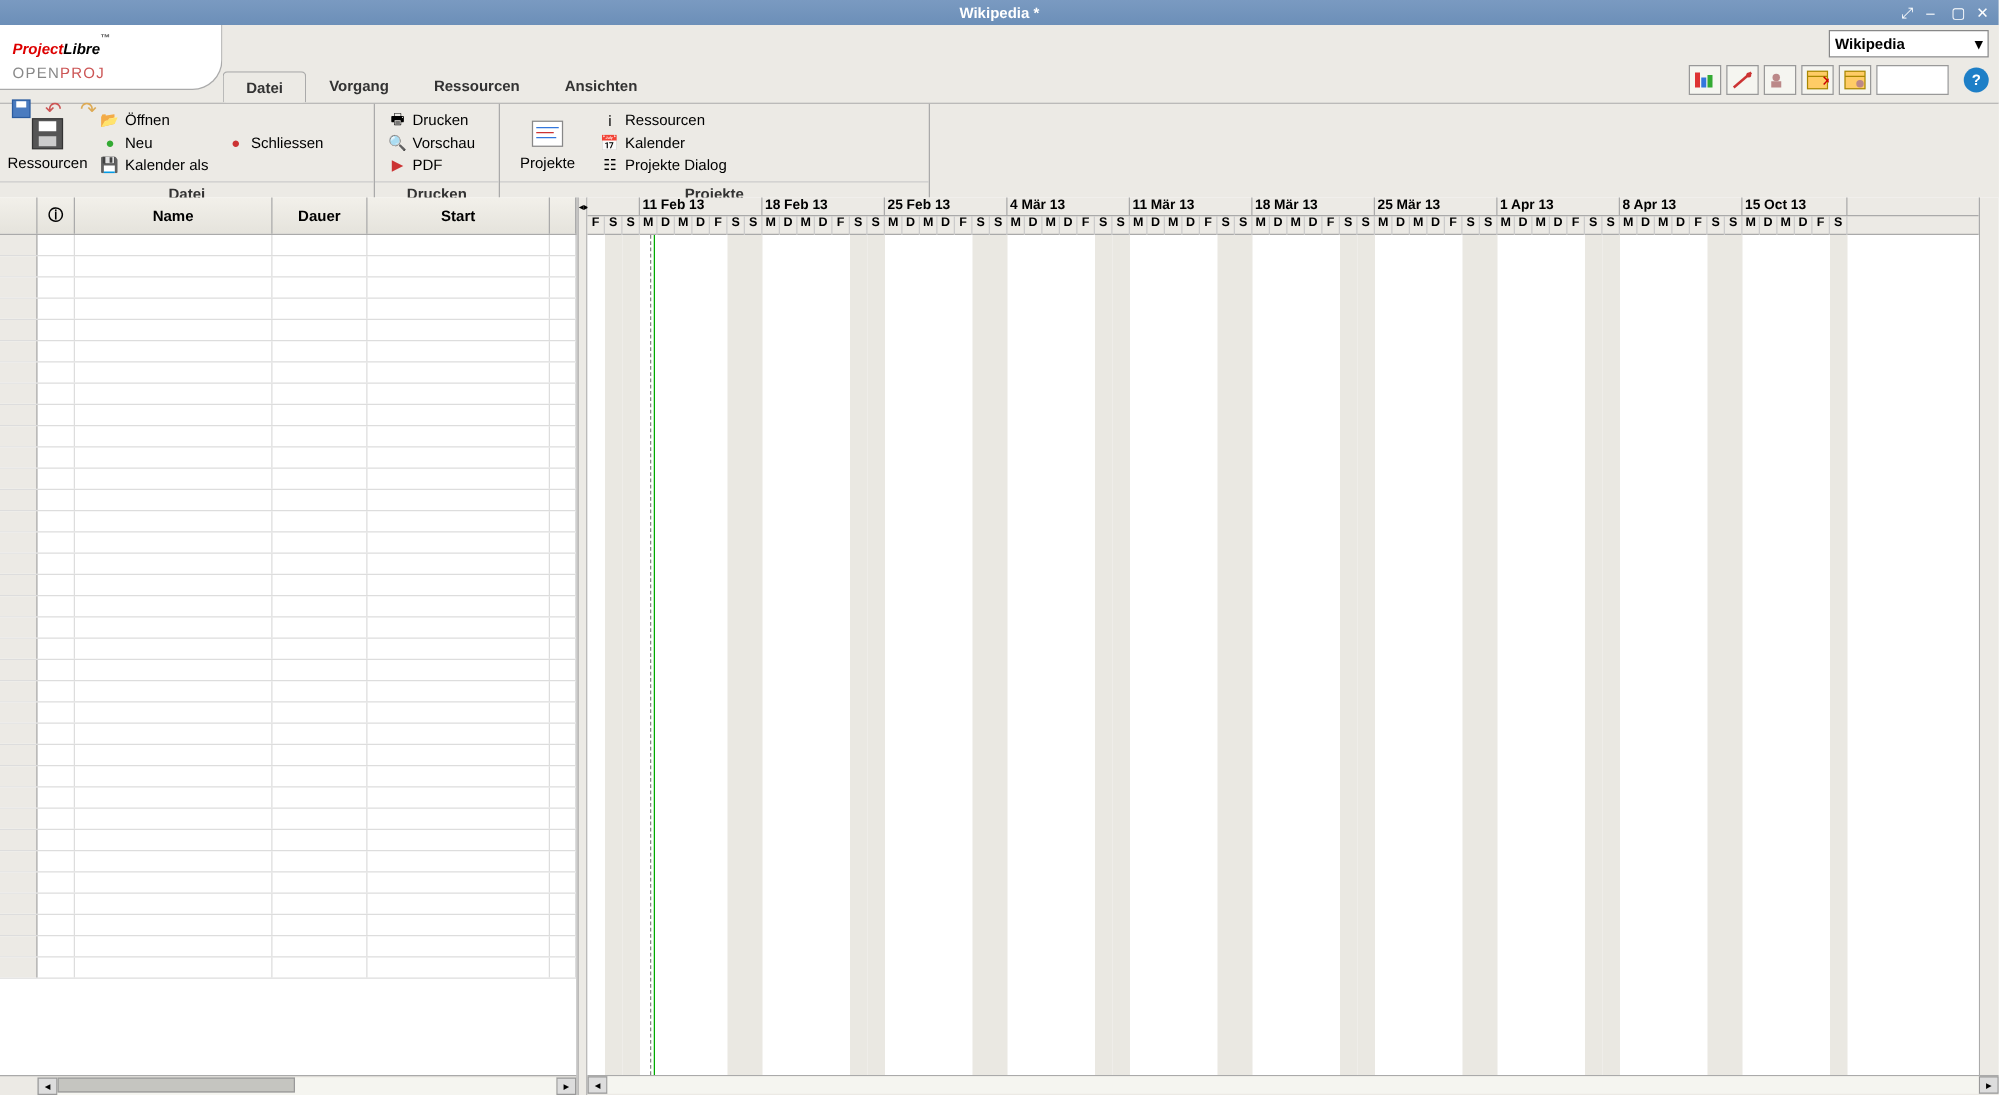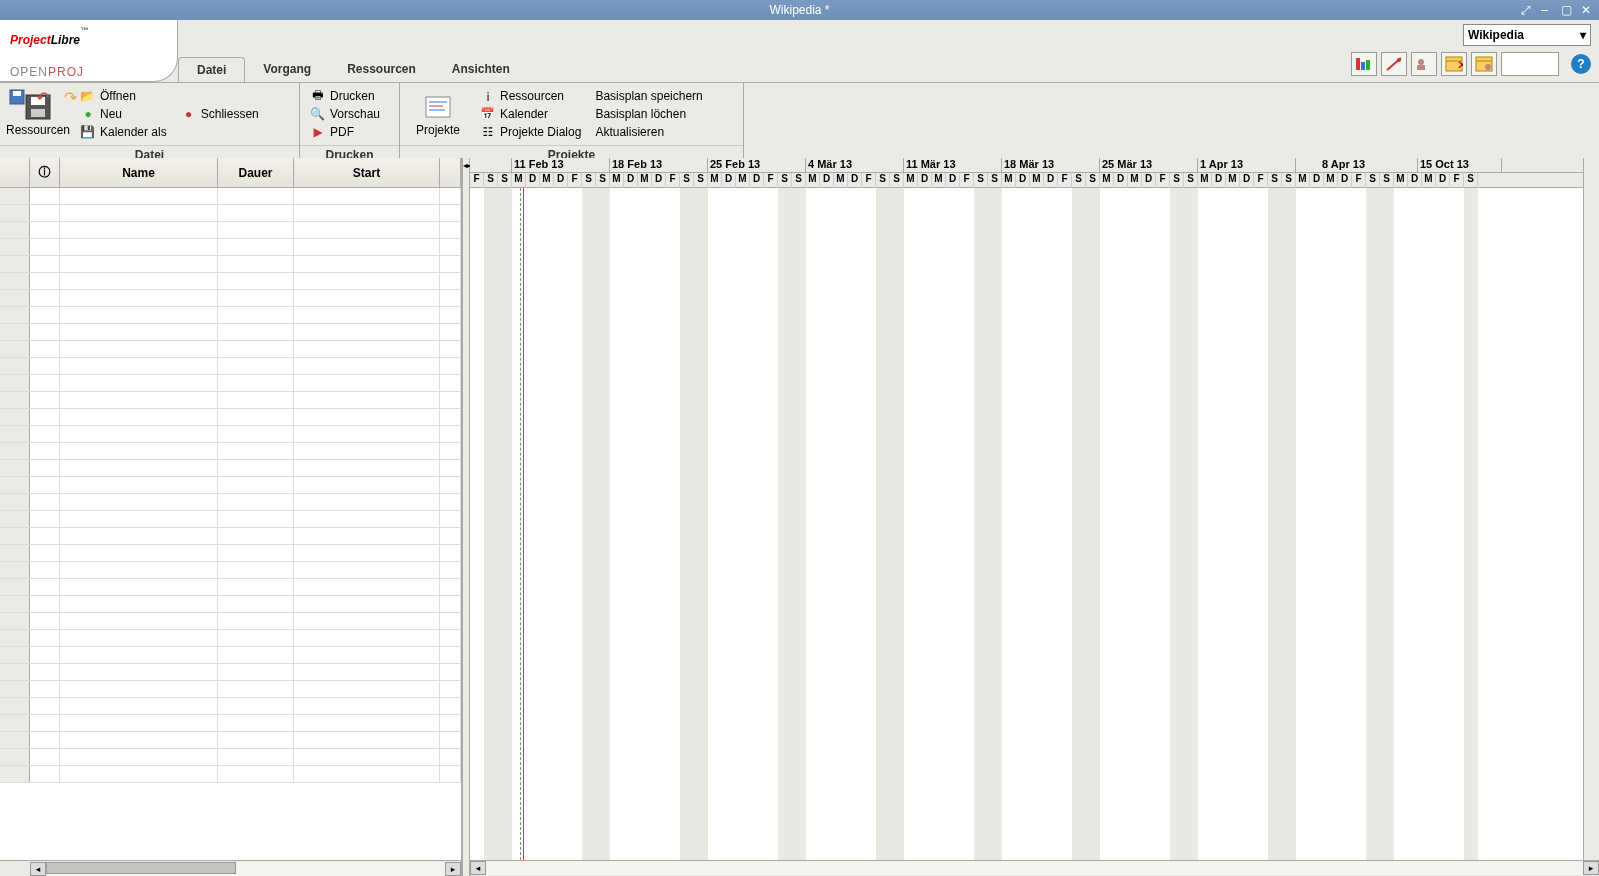--- a/index.html
+++ b/index.html
@@ -1,29 +1,29 @@
 <!DOCTYPE html>
 <html><head>
 <meta charset="utf-8">
 <style>
 * { margin: 0; padding: 0; box-sizing: border-box; font-family: Arial, sans-serif; font-size: 12px; }
 body { width: 1599px; height: 876px; background: #eceae5; overflow: hidden; }
 
 .titlebar { height: 20px; background: linear-gradient(#7a9ac1, #6c8fb8); display: flex; align-items: center; color: white; position: relative; }
-.titlebar-title { position: absolute; left: 50%; transform: translateX(-50%); font-weight: normal; }
+.titlebar-title { position: absolute; left: 50%; transform: translateX(-50%); font-weight: bold; }
 .titlebar-controls { position: absolute; right: 4px; display: flex; gap: 6px; }
 .titlebar-btn { width: 14px; height: 14px; color: white; cursor: pointer; }
 
 .top-row { height: 62px; background: #eceae5; display: flex; position: relative; flex-direction: column; }
 .logo-box { width: 178px; height: 62px; background: white; border-radius: 0 0 24px 0; border: 1px solid #aaa; border-top: none; border-left: none; padding: 6px 10px; }
 .logo-main { font-size: 20px; font-weight: bold; font-style: italic; }
 .logo-project { color: #d00; }
 .logo-libre { color: #000; }
 .logo-tm { font-size: 8px; color: #555; vertical-align: top; }
-.logo-sub { font-size: 10px; color: #888; letter-spacing: 1px; margin-top: 16px; }
+.logo-sub { font-size: 10px; color: #888; letter-spacing: 1px; margin-top: 2px; }
 .logo-sub .pr { color: #c55; }
 
 .quick-access { display: flex; gap: 8px; padding: 6px 4px 0 8px; }
 .qa-btn { width: 20px; height: 20px; cursor: pointer; }
 
 .menu-tabs { position: absolute; bottom: 0; left: 178px; display: flex; }
 .menu-tab { padding: 5px 18px; cursor: pointer; font-weight: bold; color: #333; }
 .menu-tab.active { background: #eceae5; border: 1px solid #aaa; border-bottom: none; border-radius: 4px 4px 0 0; }
 
 .top-right { position: absolute; right: 8px; top: 32px; display: flex; align-items: center; gap: 4px; }
@@ -246,31 +246,20 @@
             <span class="icn">ℹ</span>
             <span>Ressourcen</span>
           </div>
         <div class="ribbon-item">
             <span class="icn">📅</span>
             <span>Kalender</span>
           </div>
         <div class="ribbon-item">
             <span class="icn">☷</span>
             <span>Projekte Dialog</span>
-          </div>
-      </div>
-      <div class="ribbon-col">
-        <div class="ribbon-item">
-            <span>Basisplan speichern</span>
-          </div>
-        <div class="ribbon-item">
-            <span>Basisplan löchen</span>
-          </div>
-        <div class="ribbon-item">
-            <span>Aktualisieren</span>
           </div>
       </div>
     </div>
     <div class="ribbon-group-label">Projekte</div>
   </div>
 </div>
 
 <div class="main-area">
   <div class="left-panel">
     <div class="table-header">
@@ -585,21 +574,21 @@
             <div class="gantt-weeks" id="gantt-weeks">
                 <div class="gantt-week" style="width: 42px;"></div>
                 <div class="gantt-week" style="width: 98px;">11 Feb 13</div>
                 <div class="gantt-week" style="width: 98px;">18 Feb 13</div>
                 <div class="gantt-week" style="width: 98px;">25 Feb 13</div>
                 <div class="gantt-week" style="width: 98px;">4 Mär 13</div>
                 <div class="gantt-week" style="width: 98px;">11 Mär 13</div>
                 <div class="gantt-week" style="width: 98px;">18 Mär 13</div>
                 <div class="gantt-week" style="width: 98px;">25 Mär 13</div>
                 <div class="gantt-week" style="width: 98px;">1 Apr 13</div>
-                <div class="gantt-week" style="width: 98px; margin-left: 24px;">8 Apr 13</div>
+                <div class="gantt-week" style="width: 98px;">8 Apr 13</div>
                 <div class="gantt-week" style="width: 84px;">15 Oct 13</div>
               </div>
             <div class="gantt-days" id="gantt-days">
                 <div class="gantt-day">F</div>
                 <div class="gantt-day">S</div>
                 <div class="gantt-day">S</div>
                 <div class="gantt-day">M</div>
                 <div class="gantt-day">D</div>
                 <div class="gantt-day">M</div>
                 <div class="gantt-day">D</div>

